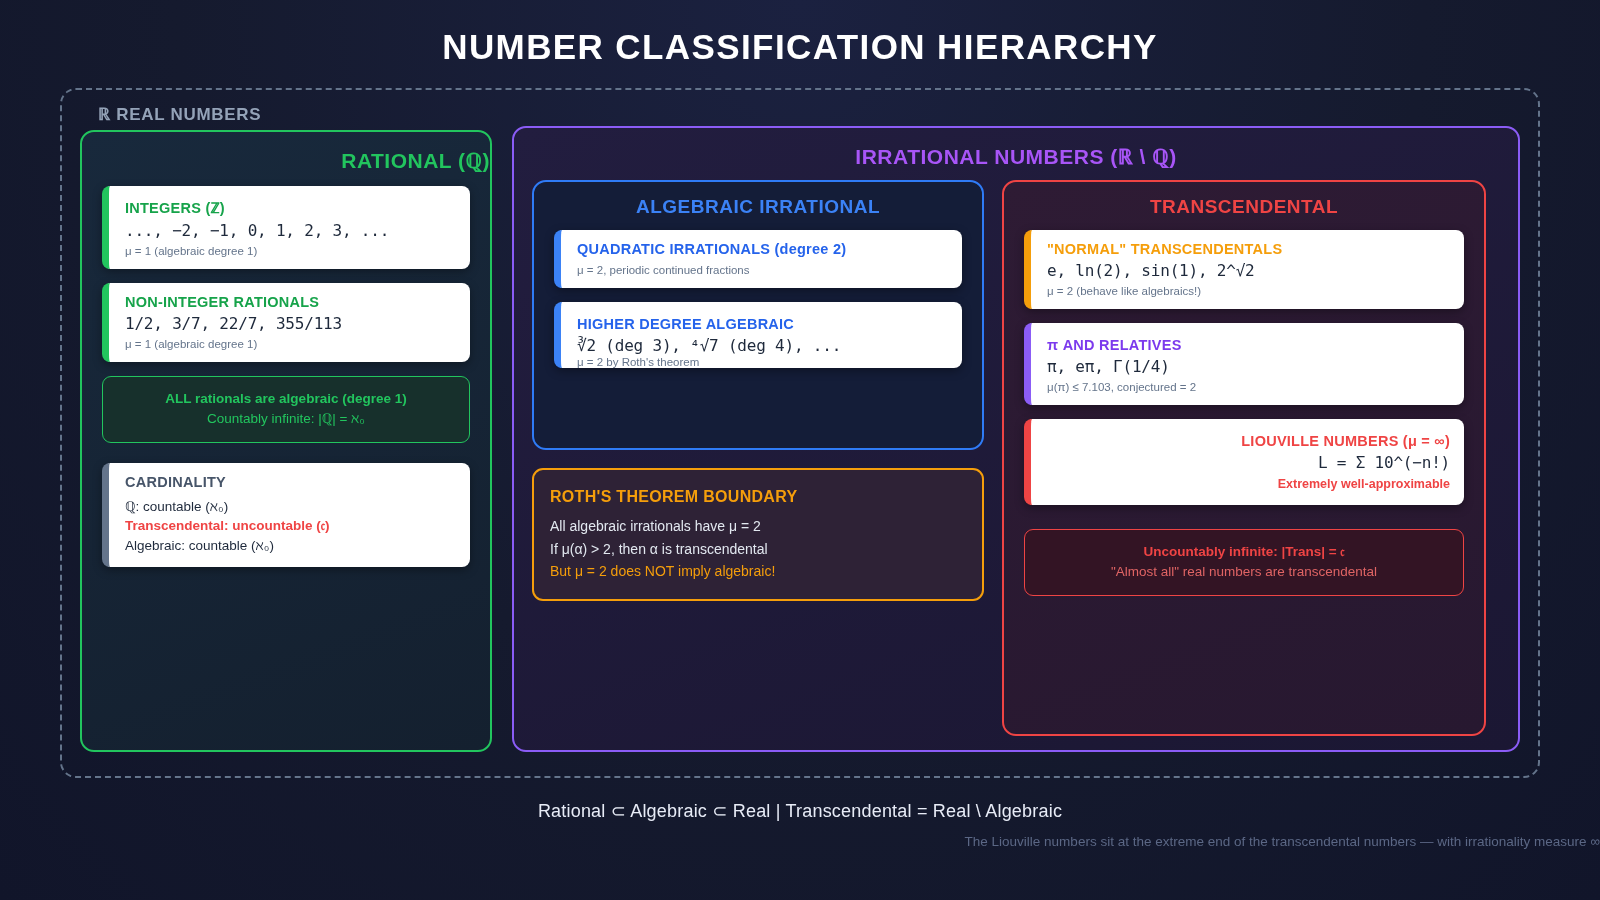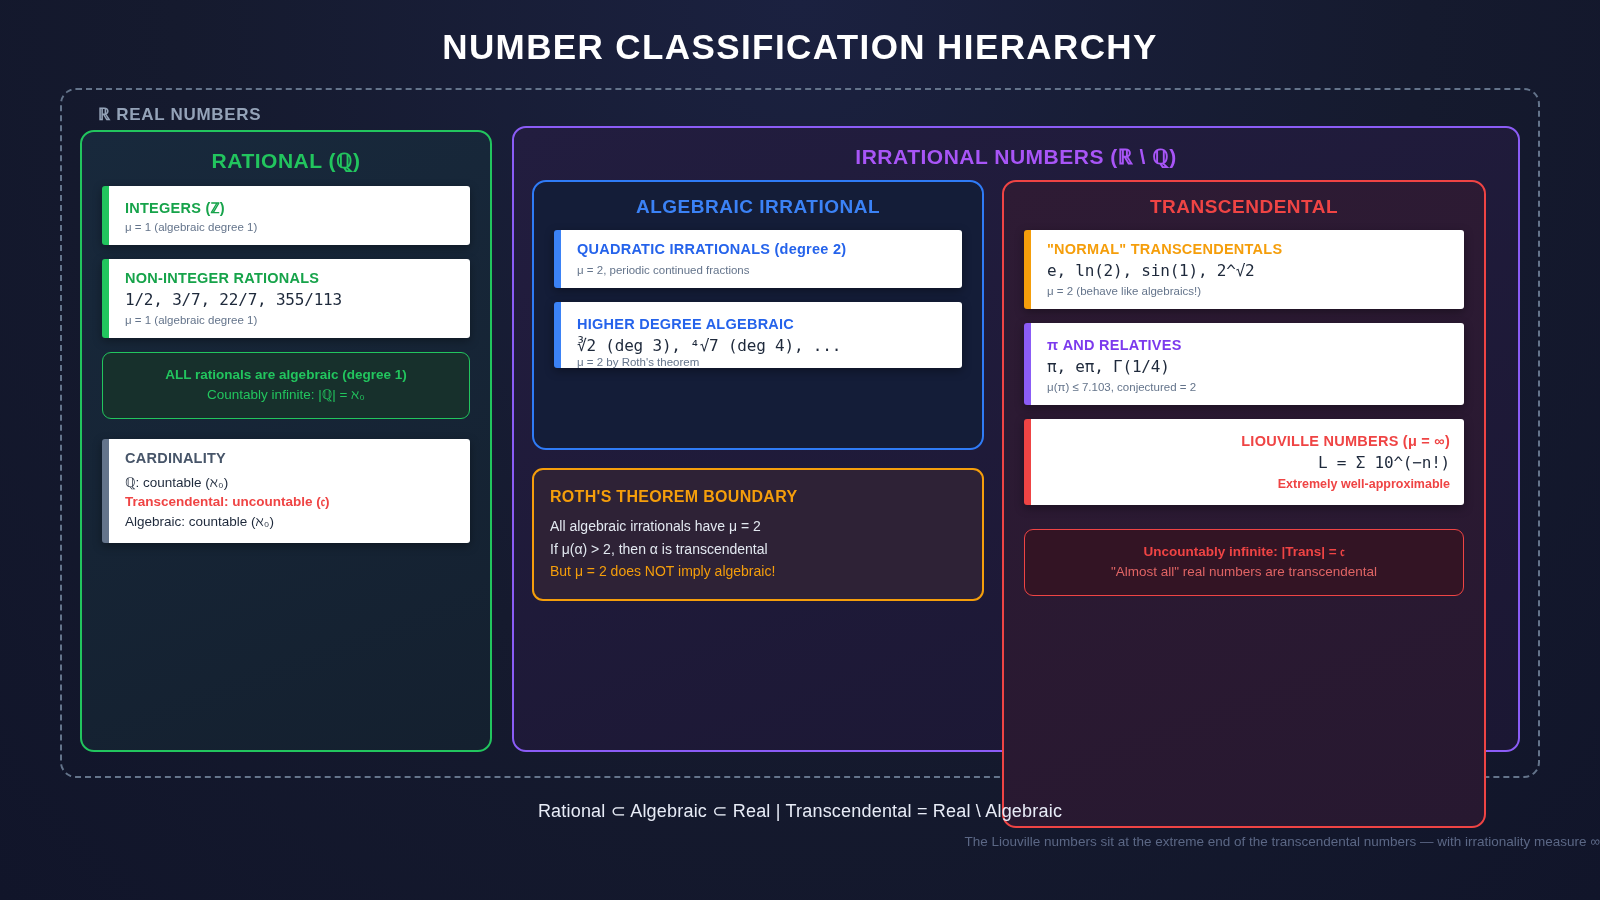--- a/index.html
+++ b/index.html
@@ -54,21 +54,21 @@
     padding-bottom: 12px;
   }
 
   
   .panel-rational {
     left: 18px; top: 40px;
     width: 412px; height: 622px;
     background: linear-gradient(160deg, #18293c 0%, #14202f 100%);
     border: 2px solid #22c55e;
   }
-  .panel-rational > .panel-title { color: #22c55e; font-size: 21px; }
+  .panel-rational > .panel-title { color: #22c55e; font-size: 21px; text-align: right; }
 
   
   .panel-irrational {
     left: 450px; top: 36px;
     width: 1008px; height: 626px;
     background: linear-gradient(160deg, #221d3f 0%, #1b1733 100%);
     border: 2px solid #8b5cf6;
   }
   .panel-irrational > .panel-title { color: #a855f7; font-size: 21px; }
 
@@ -77,31 +77,31 @@
     left: 18px; top: 52px;
     width: 452px; height: 270px;
     background: #141d38;
     border: 2px solid #2f7bf6;
   }
   .panel-algebraic > .panel-title { color: #3b82f6; }
 
   
   .panel-transcendental {
     left: 488px; top: 52px;
-    width: 484px; height: 648px;
+    width: 484px; height: 556px;
     background: linear-gradient(160deg, #2e1b34 0%, #271830 100%);
     border: 2px solid #ef4444;
   }
   .panel-transcendental > .panel-title { color: #ef4444; }
 
   
   .card {
     position: relative;
     background: #ffffff;
-    border-radius: 3px;
+    border-radius: 8px;
     margin: 0 20px 14px 20px;
     padding: 11px 14px 12px 16px;
     border-left-width: 7px;
     border-left-style: solid;
     box-shadow: 0 3px 10px rgba(0,0,0,0.35);
   }
   .card-title {
     font-size: 14.5px;
     font-weight: bold;
     letter-spacing: 0.25px;
@@ -191,20 +191,21 @@
   <div class="title">NUMBER CLASSIFICATION HIERARCHY</div>
 
   <div class="real-box">
     <div class="real-label">ℝ REAL NUMBERS</div>
 
     <div class="panel panel-rational">
       <div class="panel-title">RATIONAL (ℚ)</div>
 
       <div class="card accent-green">
         <div class="card-title t-green">INTEGERS (ℤ)</div>
+        <div class="card-expr">..., −2, −1, 0, 1, 2, 3, ...</div>
         <div class="card-note">μ = 1 (algebraic degree 1)</div>
       </div>
 
       <div class="card accent-green">
         <div class="card-title t-green">NON-INTEGER RATIONALS</div>
         <div class="card-expr">1/2, 3/7, 22/7, 355/113</div>
         <div class="card-note">μ = 1 (algebraic degree 1)</div>
       </div>
 
       <div class="note-box note-green">

